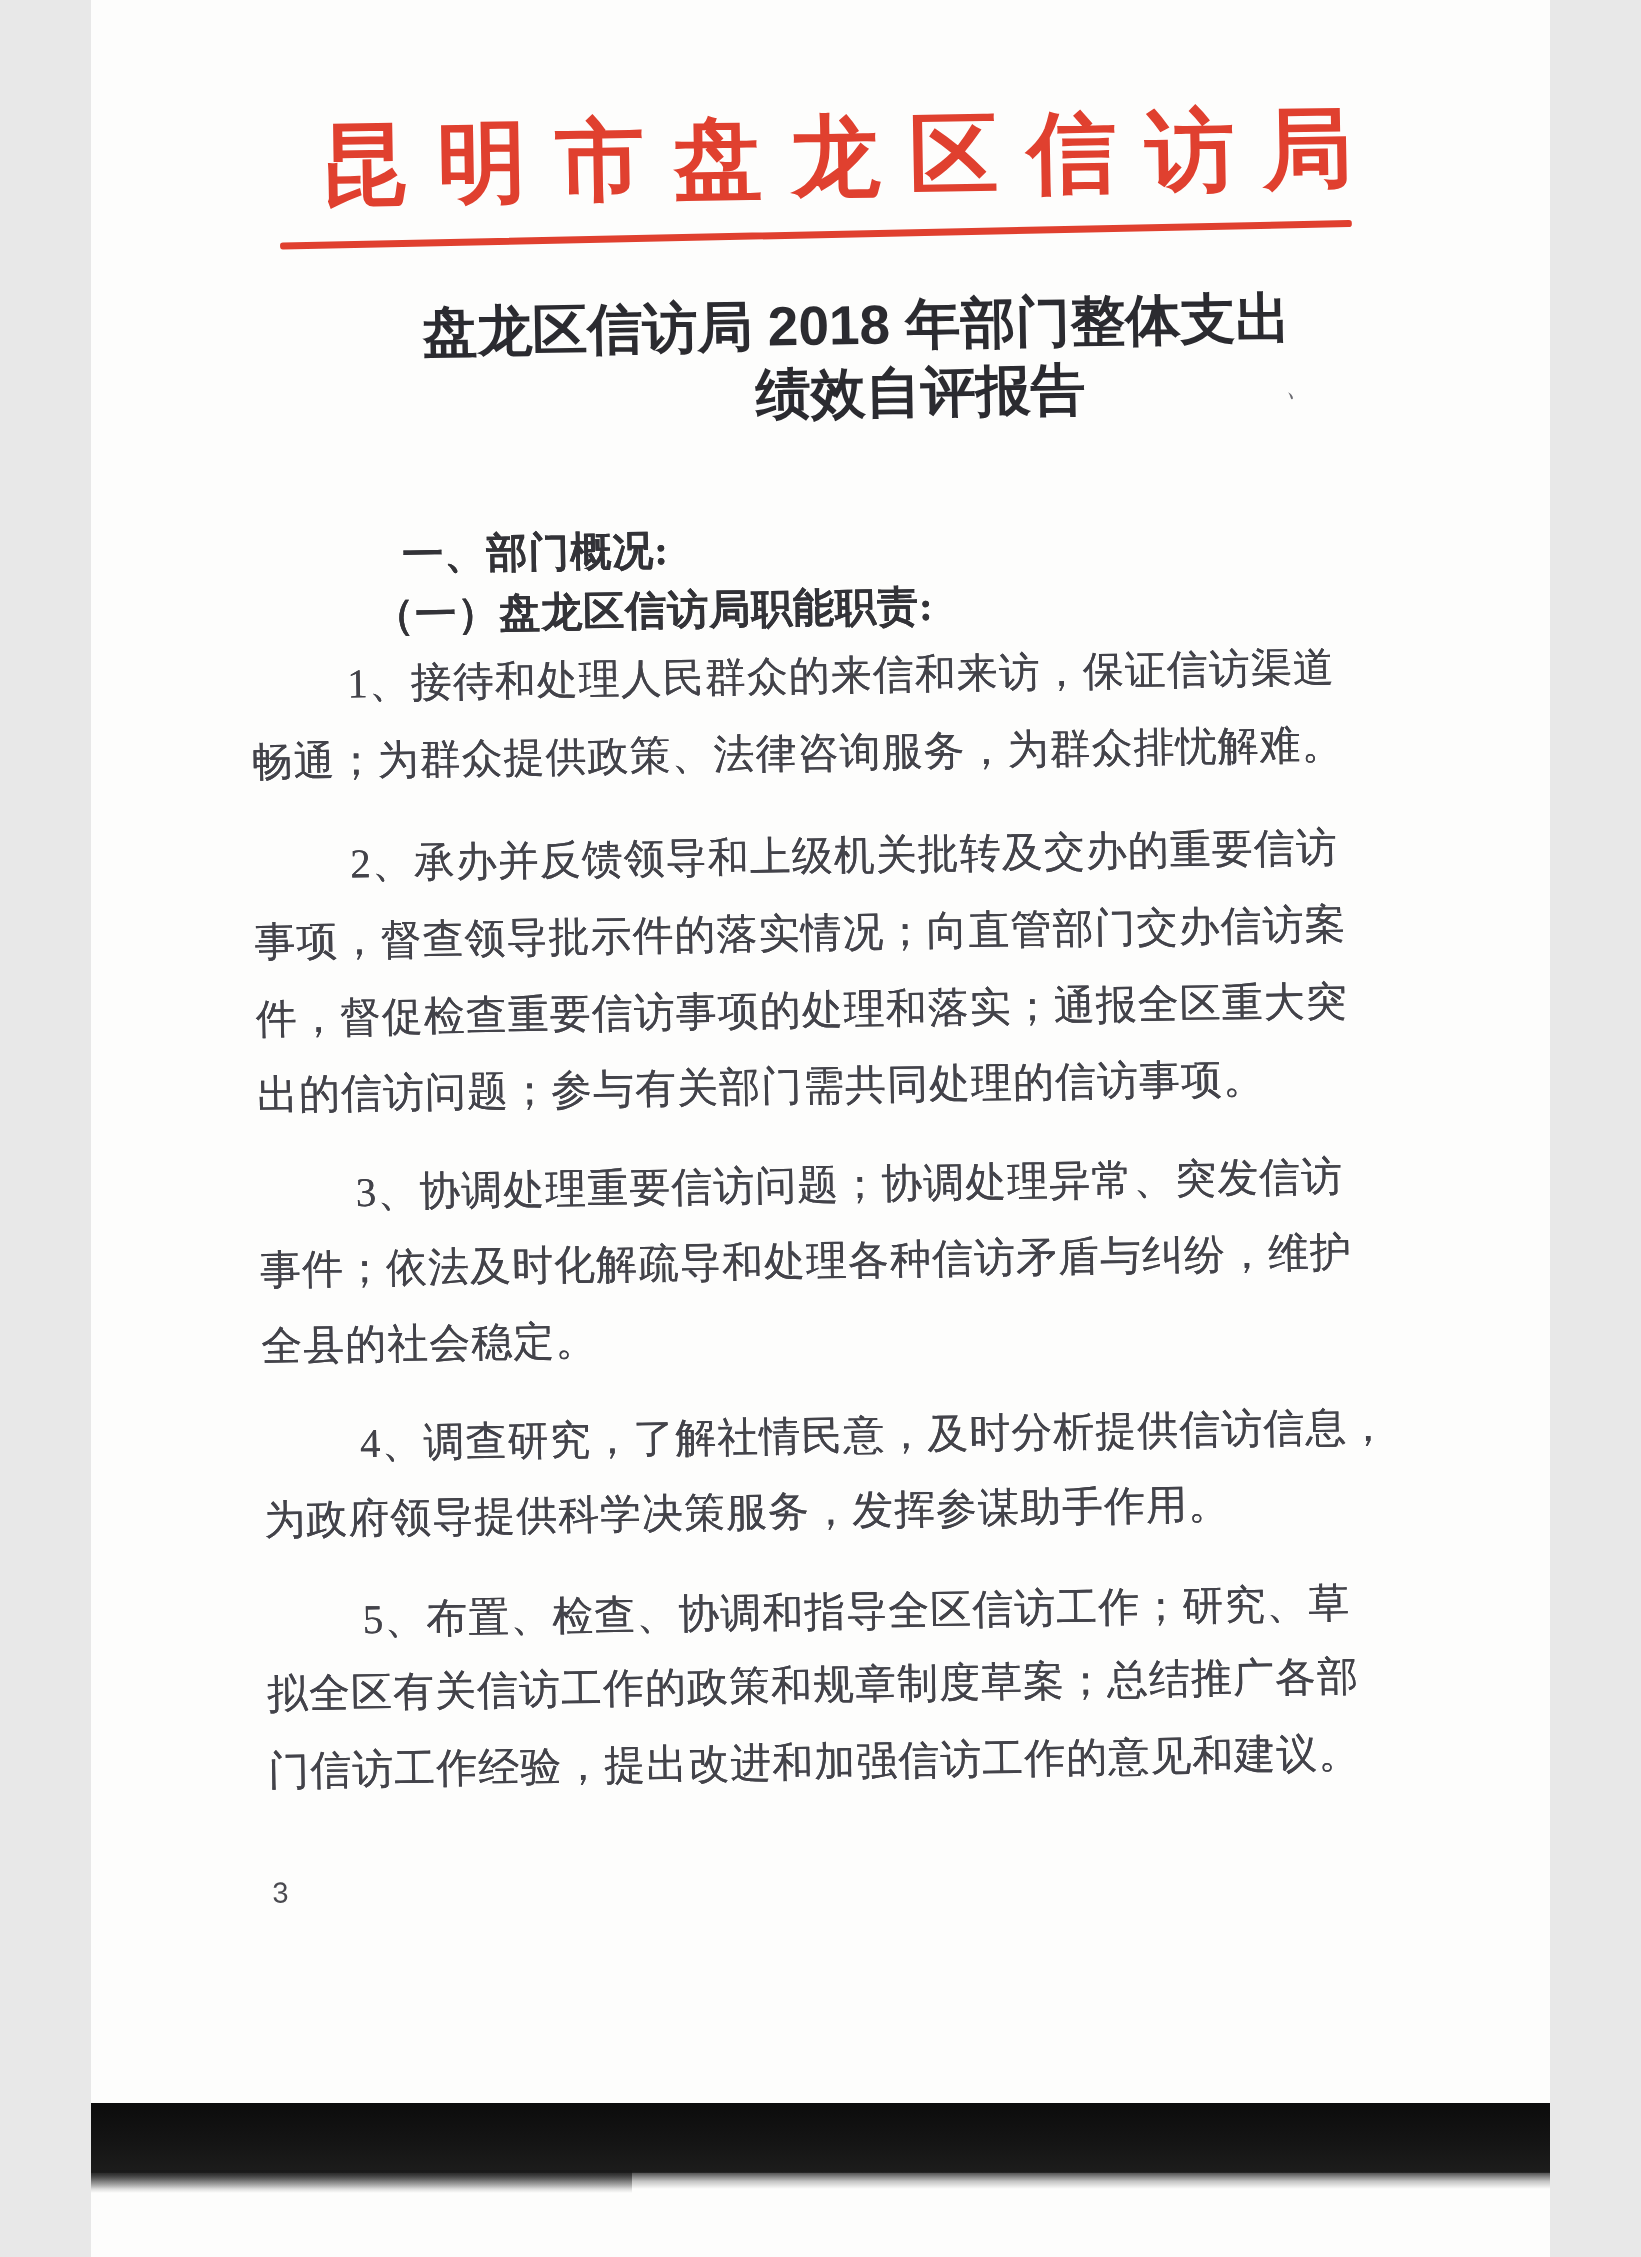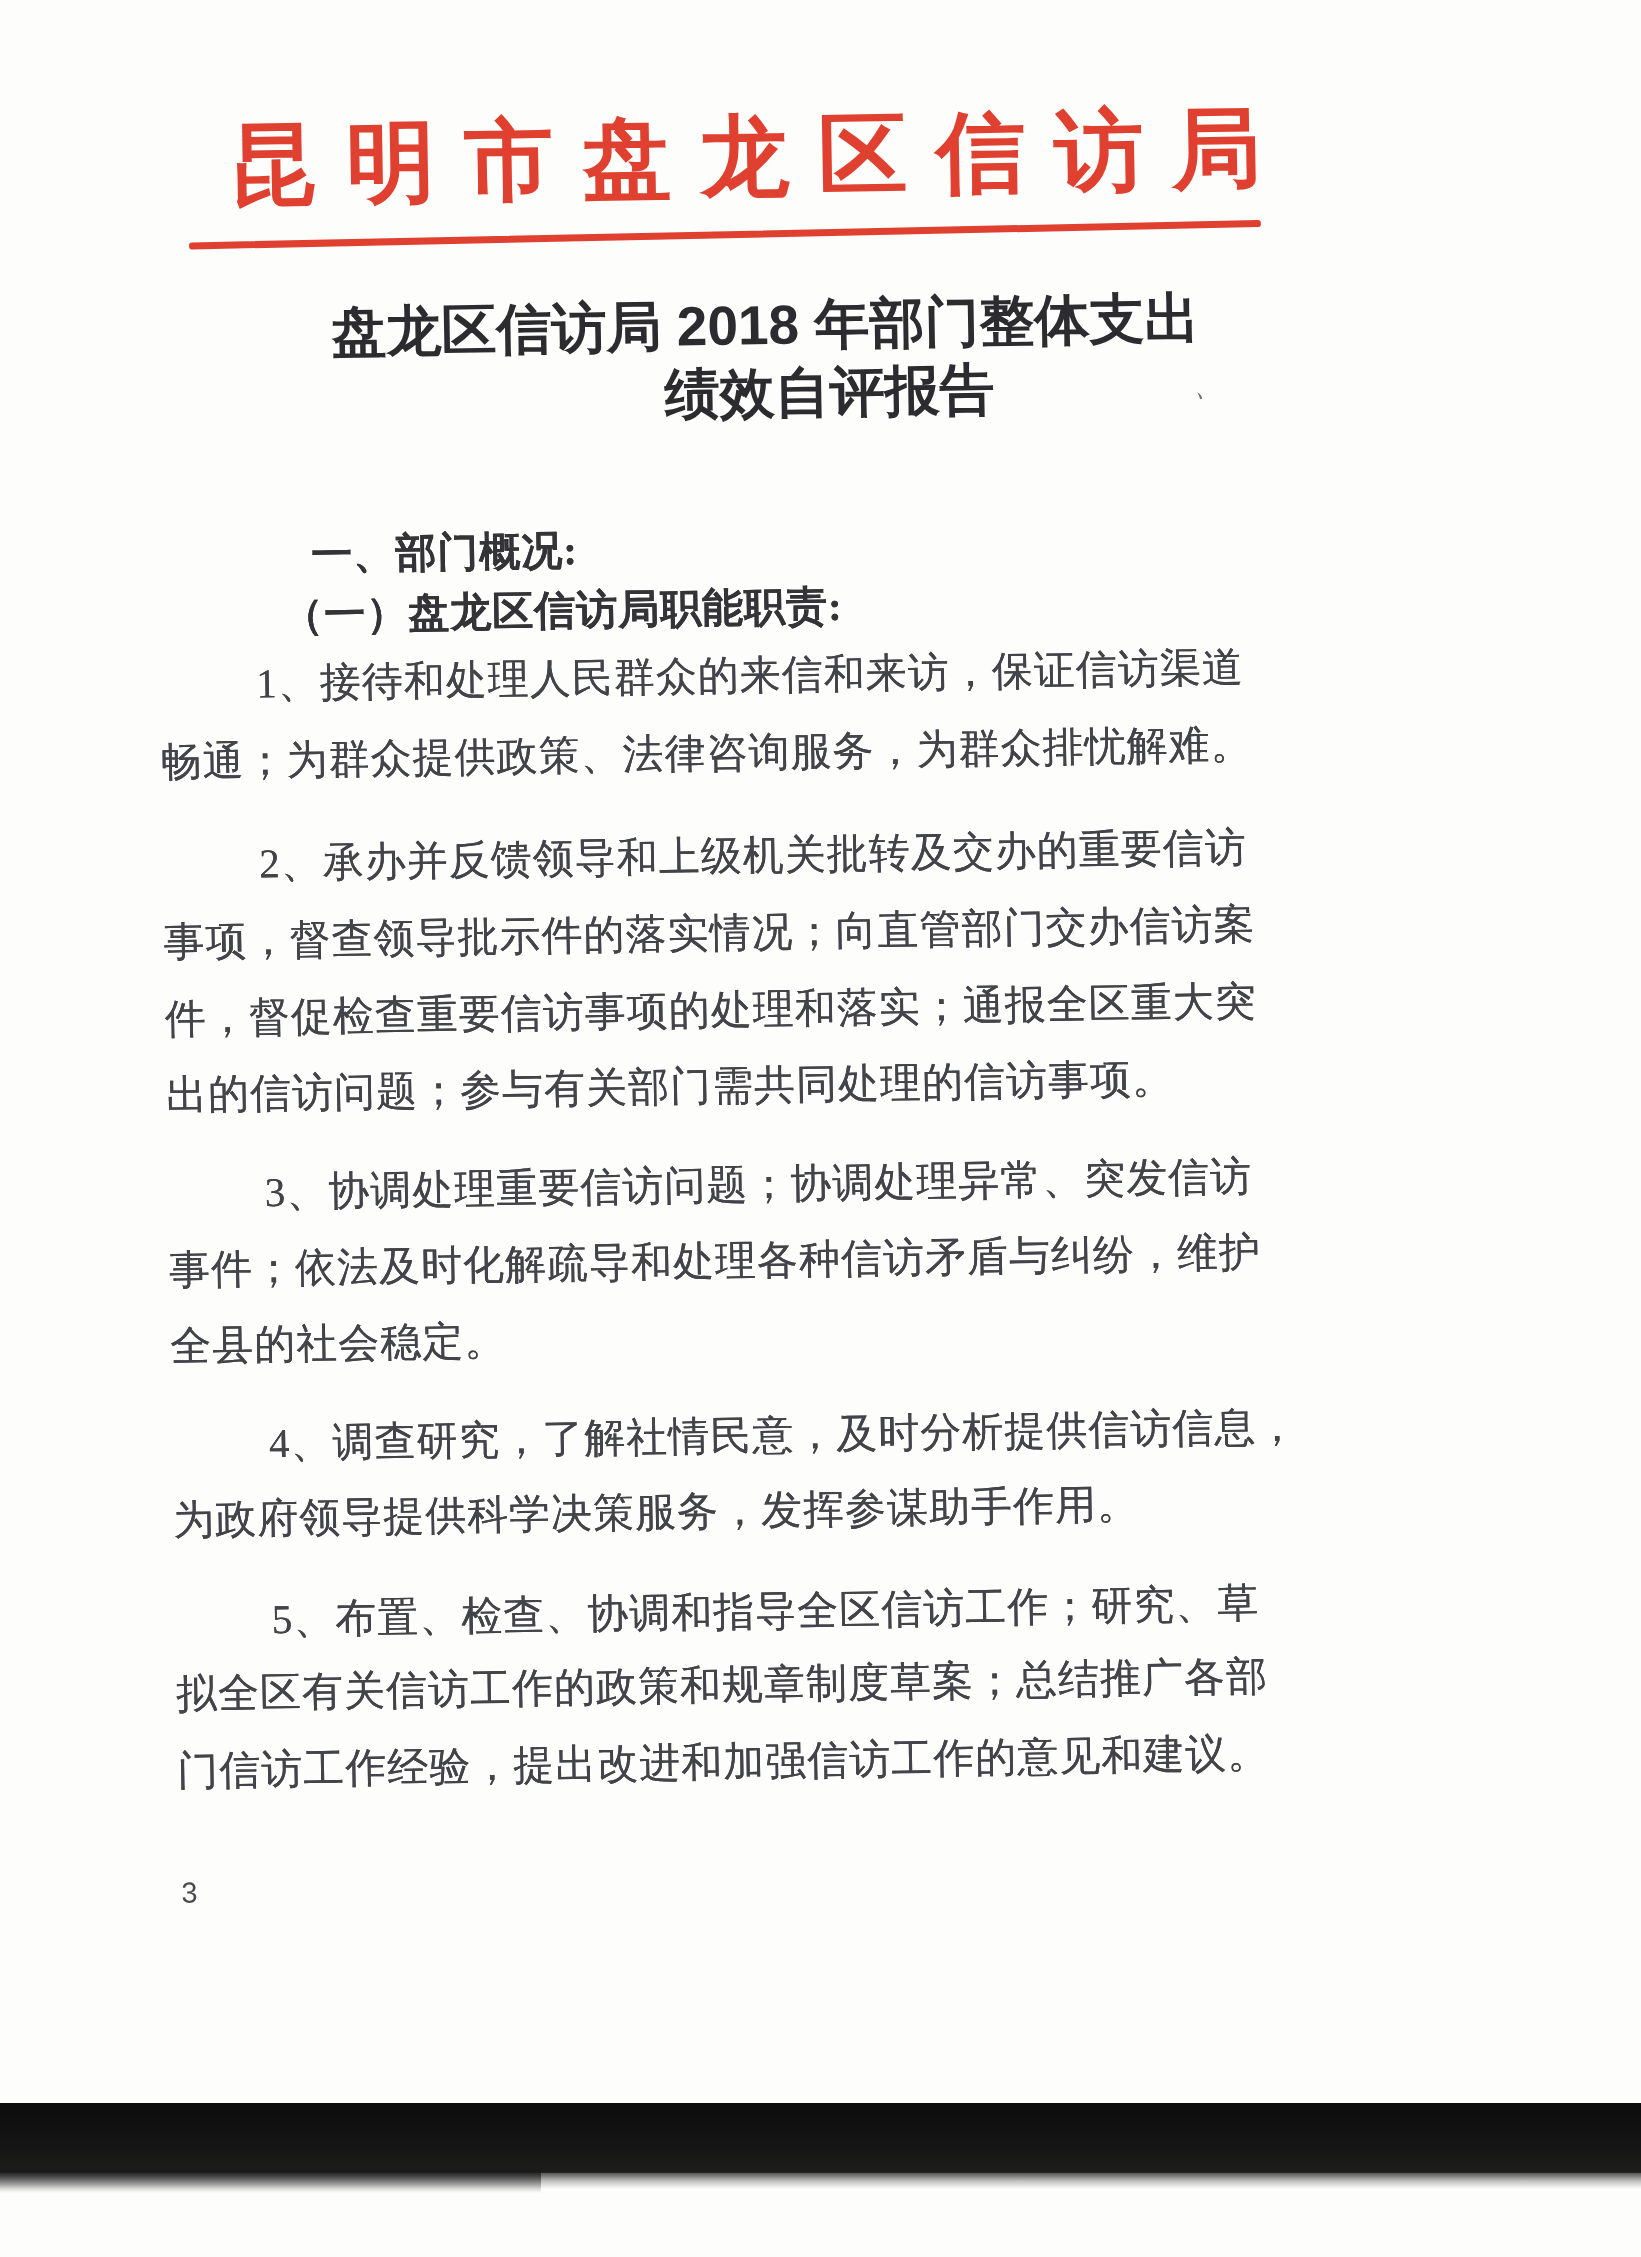--- a/index.html
+++ b/index.html
@@ -1,18 +1,18 @@
 <!DOCTYPE html>
 <html style="--red: #e0402f;"><head>
 <meta charset="utf-8">
 <style>
   html,body{margin:0;padding:0;background:#e8e8e8;}
   .page{
     position:relative;
-    width:1641px;height:2257px;
+    width:1459px;height:2257px;
     margin:0 auto;
     background:#fdfdfc;
     overflow:hidden;
     font-family:"Liberation Serif","DejaVu Serif",serif;
   }
   .tilt{
     position:absolute;left:0;top:0;width:100%;height:100%;
     transform:rotate(-0.95deg);
     transform-origin:164px 966px;
   }

